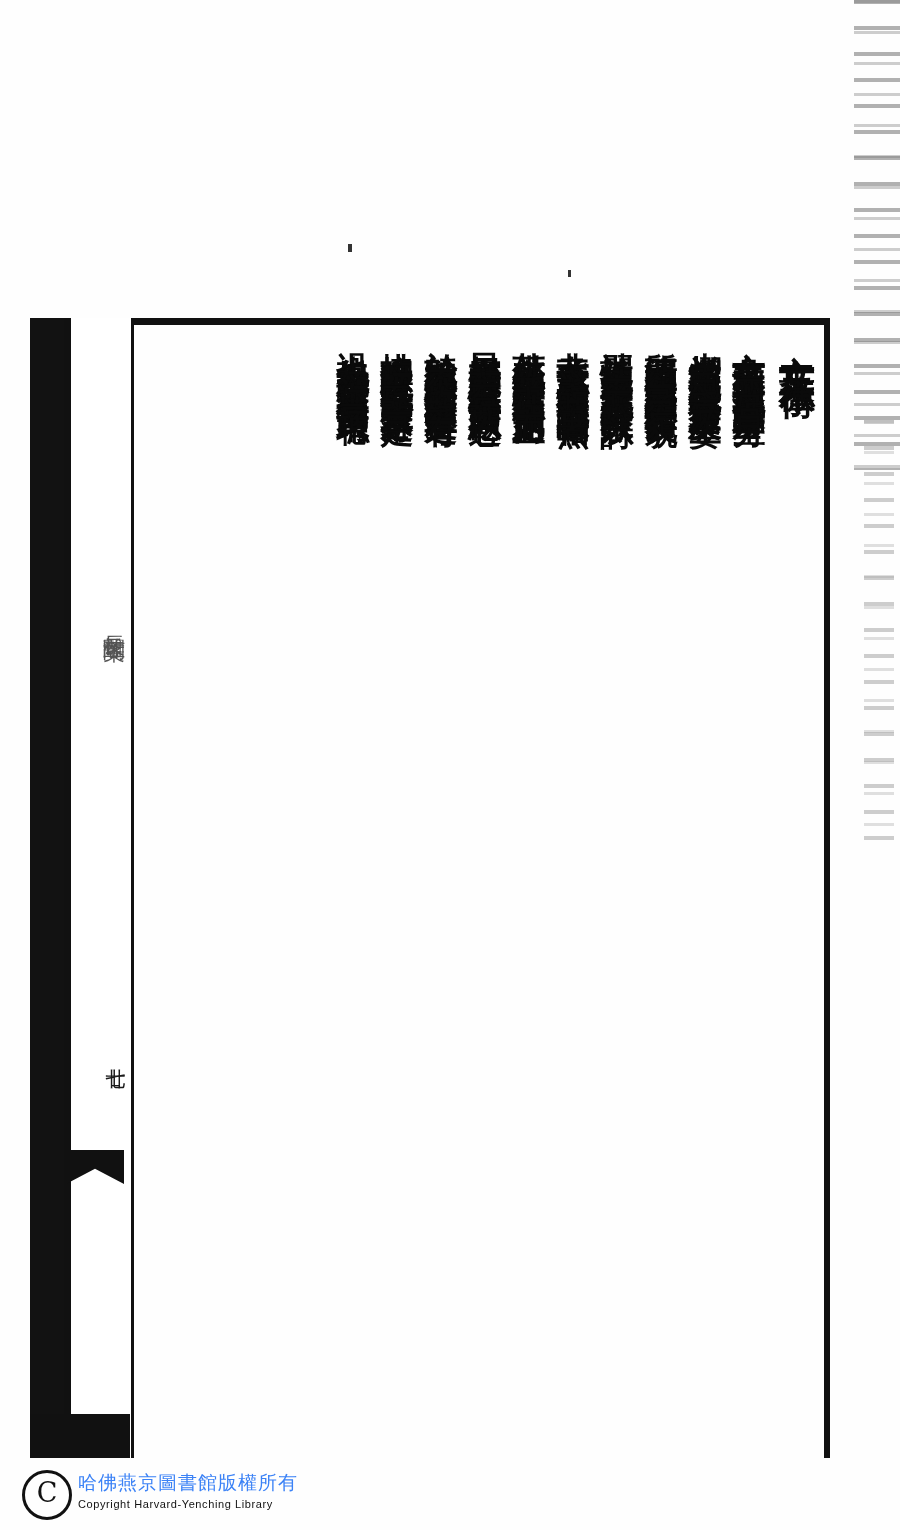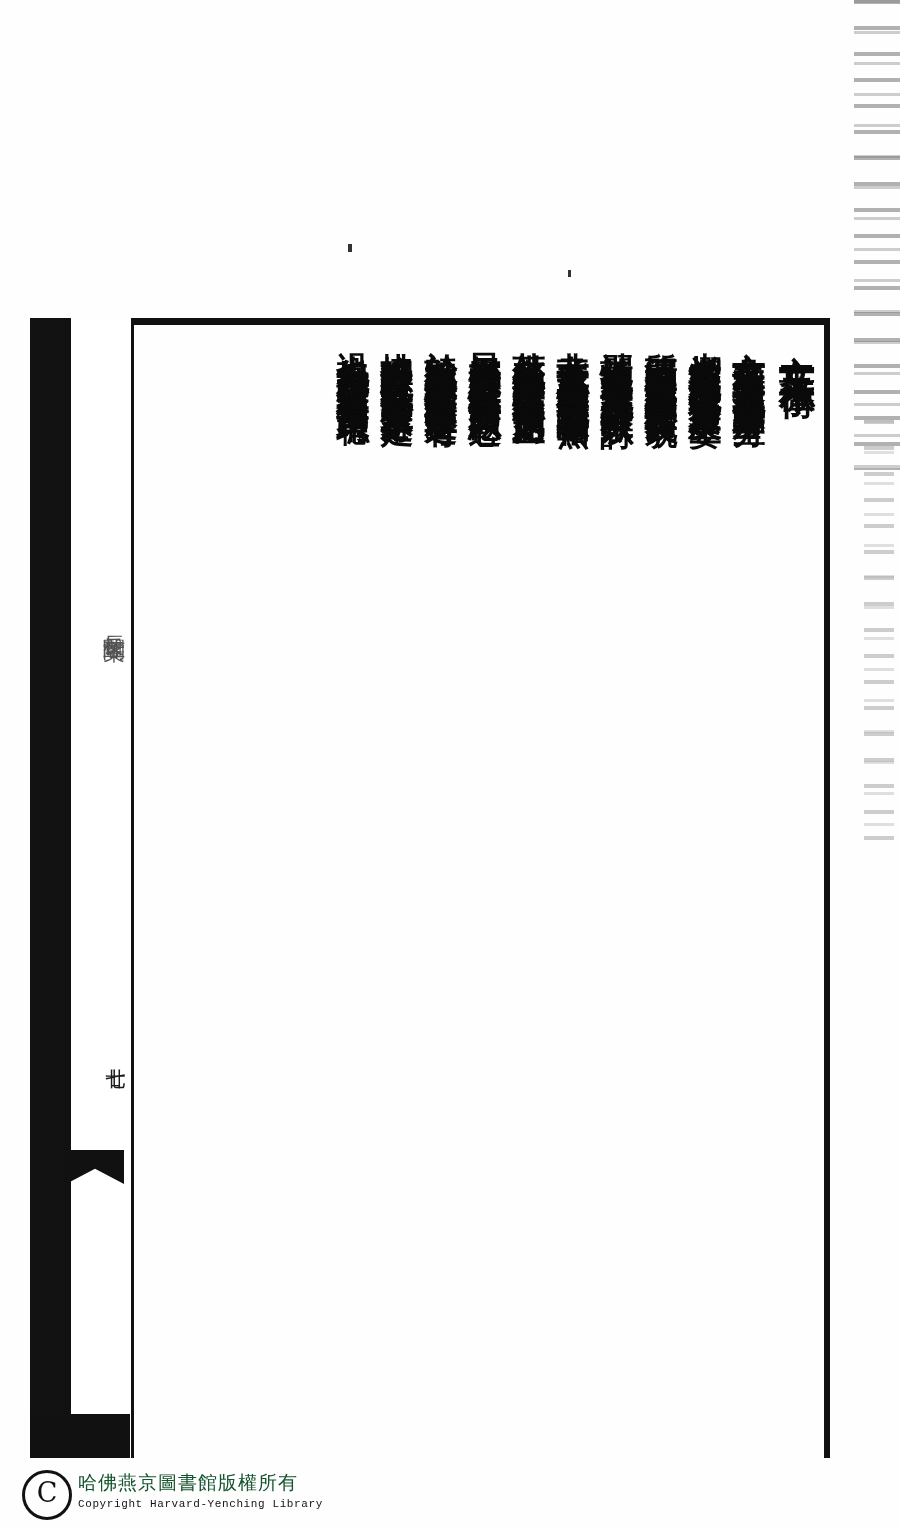--- a/index.html
+++ b/index.html
@@ -191,32 +191,32 @@
     line-height: 40px;
     text-align: center;
     color: #111;
   }
   #stamp-cn {
     position: absolute;
     left: 56px;
     top: 2px;
     font-size: 19px;
     letter-spacing: 1px;
-    color: #14532d;
+    color: #3b82f6;
     font-family: "DejaVu Sans", sans-serif;
     white-space: nowrap;
   }
   #stamp-en {
     position: absolute;
     left: 56px;
     top: 30px;
     font-size: 11px;
     letter-spacing: .6px;
     color: #111;
-    font-family: Liberation Mono, monospace;
+    font-family: Liberation Sans, sans-serif;
     white-space: nowrap;
   }
 
   
   .speck { position: absolute; background: #333; }
 </style>
 </head>
 <body>
 
 <div id="scan">

